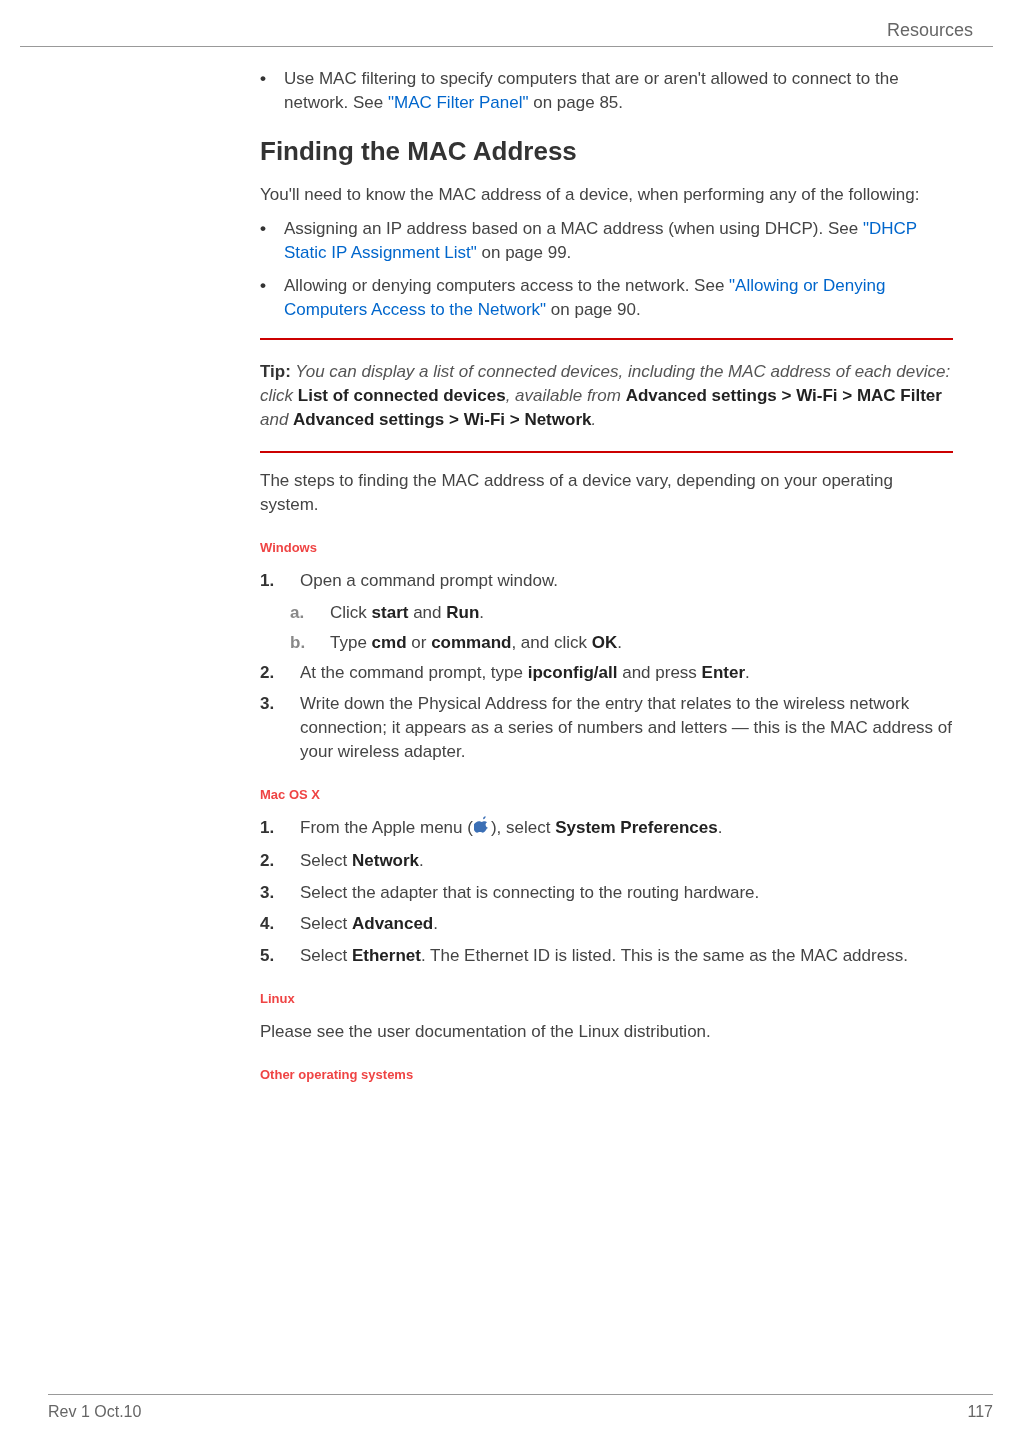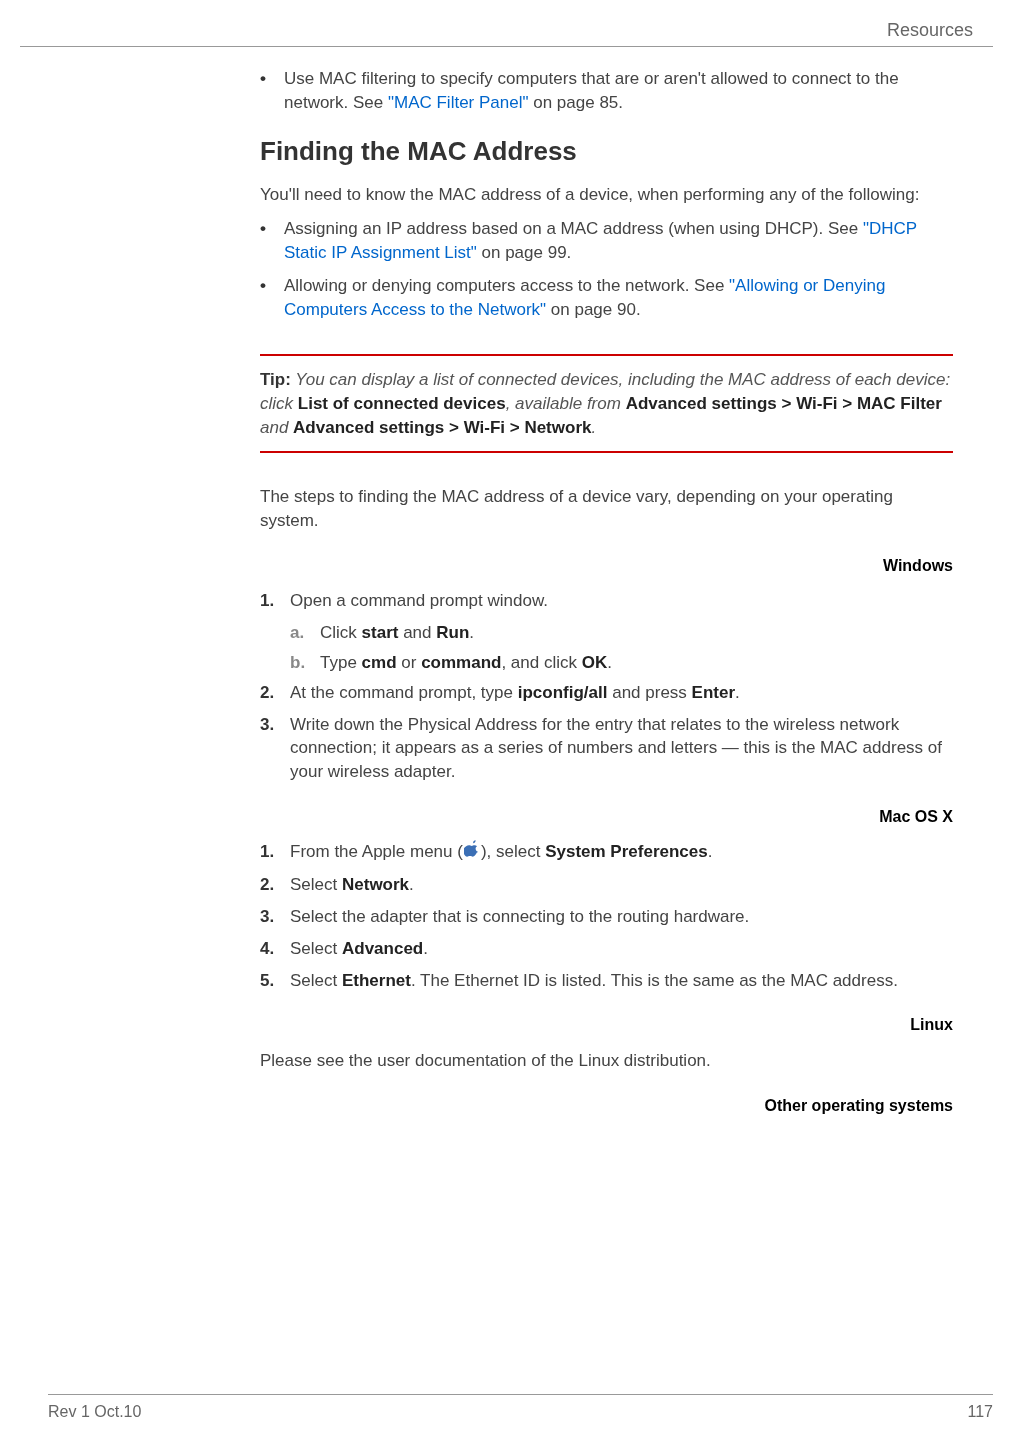--- a/index.html
+++ b/index.html
@@ -52,55 +52,55 @@
     .para {
       margin-bottom: 10px;
     }
     .link {
       color: #0066cc;
       cursor: pointer;
     }
     .tip-box {
       border-top: 2px solid #cc0000;
       border-bottom: 2px solid #cc0000;
-      padding: 12px 0;
-      margin: 32px 0;
+      padding: 20px 0;
+      margin: 16px 0;
       font-style: italic;
       color: #555;
     }
     .tip-box .tip-label {
       font-weight: bold;
       font-style: normal;
       color: #333;
     }
     .tip-box .bold {
       font-weight: bold;
       font-style: normal;
       color: #222;
     }
     .subhead {
       font-weight: bold;
-      color: #000000;
+      color: #ef4444;
       margin-top: 22px;
       margin-bottom: 12px;
-      font-size: 16px;
-      text-align: right;
+      font-size: 13px;
     }
     .num-item {
       display: flex;
       margin-bottom: 8px;
     }
     .num-marker {
       flex-shrink: 0;
       width: 30px;
       font-weight: bold;
       color: #333;
     }
     .num-text {
       flex: 1;
+      margin-left: 10px;
     }
     .sub-item {
       display: flex;
       margin-left: 30px;
       margin-bottom: 6px;
     }
     .sub-marker {
       flex-shrink: 0;
       width: 30px;
       font-weight: bold;

